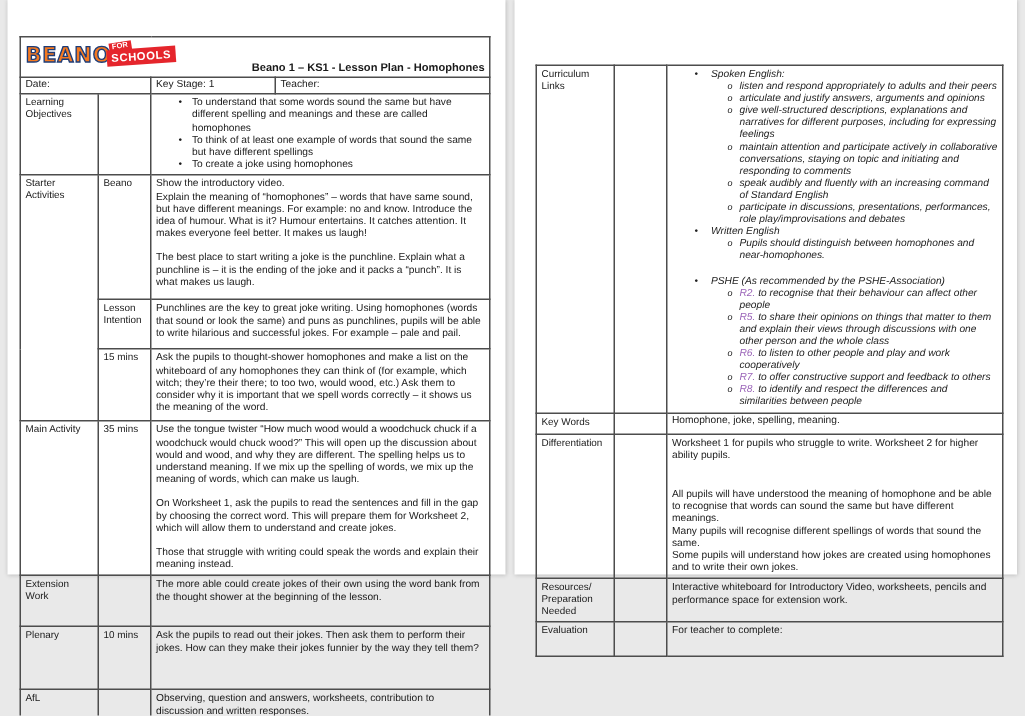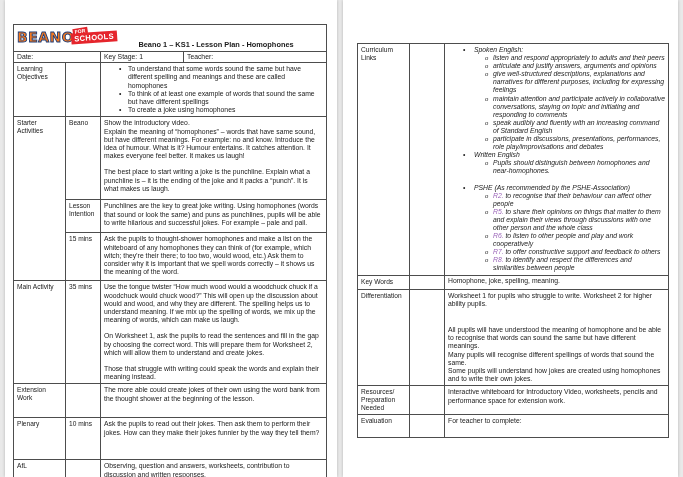--- a/index.html
+++ b/index.html
@@ -4,21 +4,21 @@
 <style>
   html,body{margin:0;padding:0;}
   body{
     width:683px;height:477px;overflow:hidden;position:relative;
     background:#e9e9e9;
     font-family:"Liberation Sans","DejaVu Sans",sans-serif;
     color:#1a1a1a;
     -webkit-font-smoothing:antialiased;
   }
   .page{
-    position:absolute;top:0;background:#ffffff;height:477px;
+    position:absolute;top:0;background:#ffffff;height:383px;
     box-shadow:0 0 3px rgba(0,0,0,0.22);
   }
   #pageL{left:5px;width:332px;}
   #pageR{left:343px;width:335px;}
 
   table.doc{
     border-collapse:collapse;table-layout:fixed;
     position:absolute;
     font-size:6.8px;line-height:8.2px;color:#1a1a1a;
   }
@@ -50,21 +50,21 @@
   }
   .logo-for{
     background:#e5252c;color:#fff;font-size:5px;line-height:6px;font-weight:bold;
     padding:0 2px;transform:rotate(-5deg);margin-bottom:-1px;margin-left:2px;
   }
   .logo-schools{
     background:#e5252c;color:#fff;font-size:7.5px;line-height:9px;font-weight:bold;
     padding:1px 3px;letter-spacing:0.4px;
   }
   .doc-title{
-    flex:1;text-align:center;align-self:flex-end;
+    flex:1;text-align:right;align-self:flex-end;
     font-weight:bold;font-size:7.4px;line-height:8px;padding-bottom:0px;
   }
 
   p.para{margin:0 0 8px 0;}
   p.para:last-child{margin-bottom:0;}
   .prelines{white-space:pre-line;}
 
   ul.blist{margin:0;padding:0;list-style:none;}
   ul.blist li{position:relative;padding-left:24px;margin:0;}
   ul.blist li::before{content:"•";position:absolute;left:15px;top:0;}

